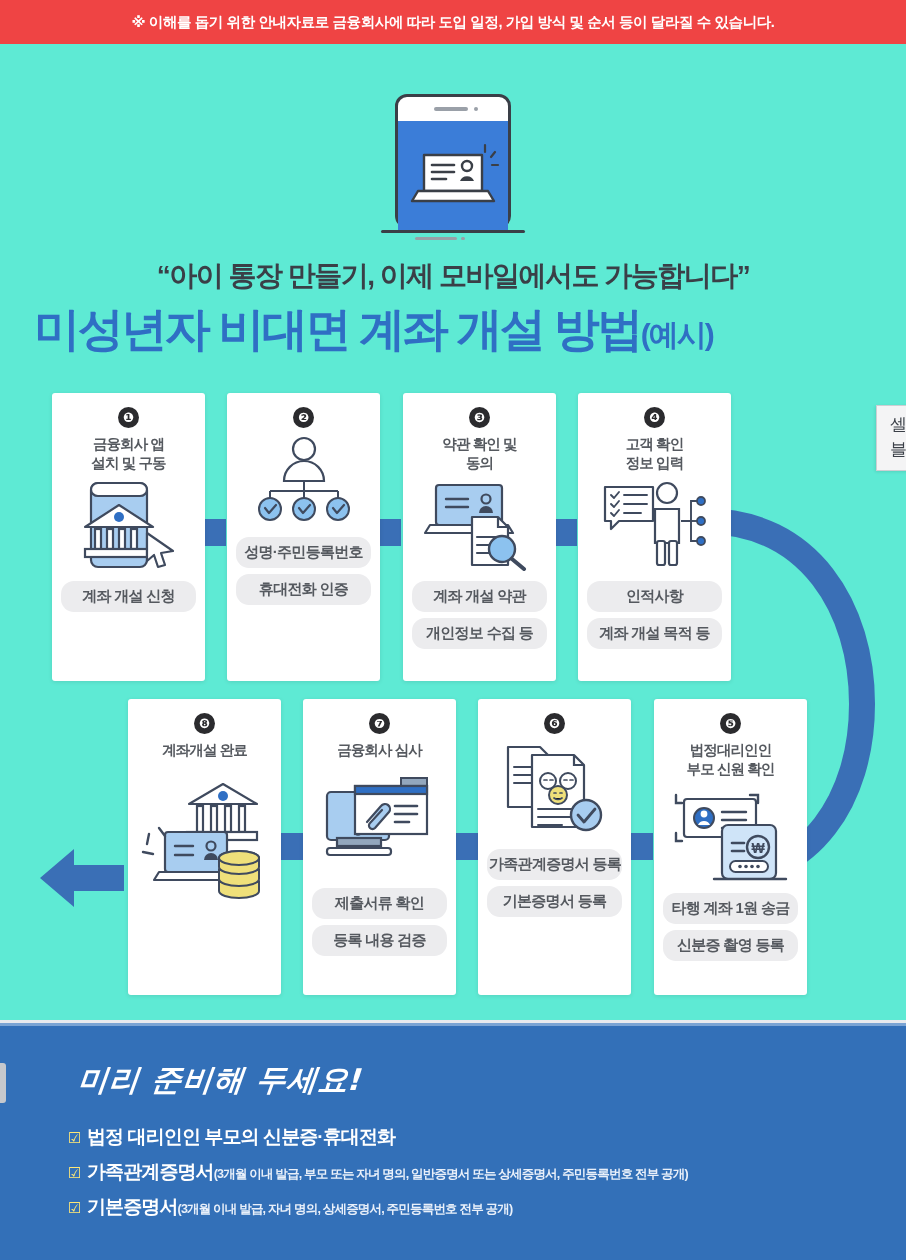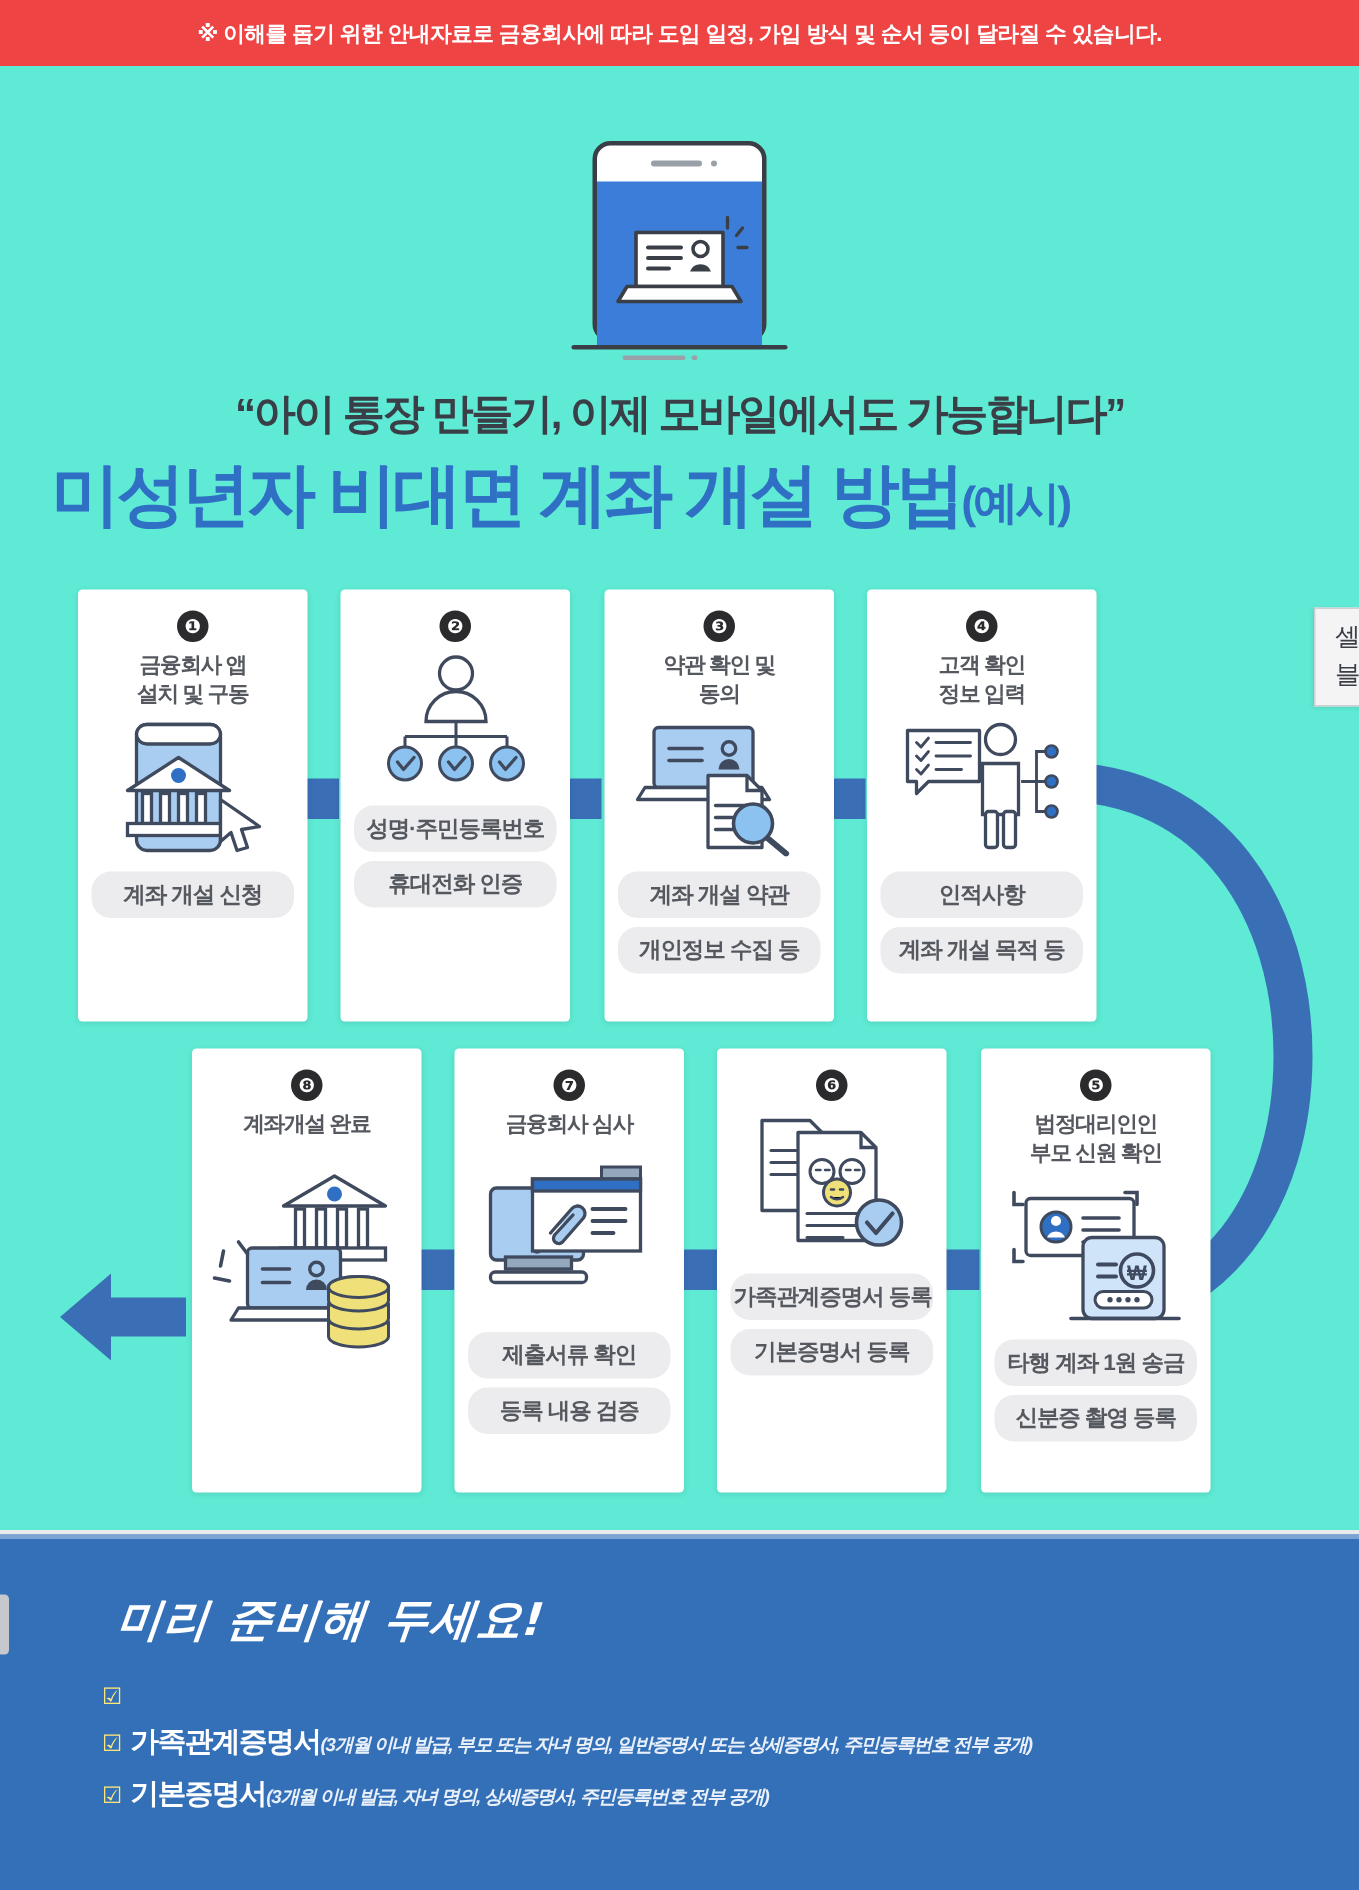--- a/index.html
+++ b/index.html
@@ -291,21 +291,20 @@
     font-weight: bold;
     letter-spacing: -0.9px;
     white-space: nowrap;
   }
   .prep-note {
     color: #e9f0fa;
     font-size: 12.5px;
     font-weight: bold;
     letter-spacing: -0.8px;
     white-space: nowrap;
-    font-style: italic;
   }
 </style>
 </head>
 <body>
 
 <div class="notice-bar">
   <span class="notice-text">※ 이해를 돕기 위한 안내자료로 금융회사에 따라 도입 일정, 가입 방식 및 순서 등이 달라질 수 있습니다.</span>
 </div>
 
 <div class="canvas">
@@ -663,20 +662,21 @@
 
 <div class="left-chip"></div>
 
 <div class="blue-panel">
   <div class="prep-title">미리 준비해 두세요!</div>
 
   <div class="prep-list">
 
     <div class="prep-item">
       <span class="prep-check">☑</span>
+      <span class="prep-main">법정 대리인인 부모의 신분증·휴대전화</span>
       <span class="prep-note"></span>
     </div>
 
     <div class="prep-item">
       <span class="prep-check">☑</span>
       <span class="prep-main">가족관계증명서</span>
       <span class="prep-note">(3개월 이내 발급, 부모 또는 자녀 명의, 일반증명서 또는 상세증명서, 주민등록번호 전부 공개)</span>
     </div>
 
     <div class="prep-item">

